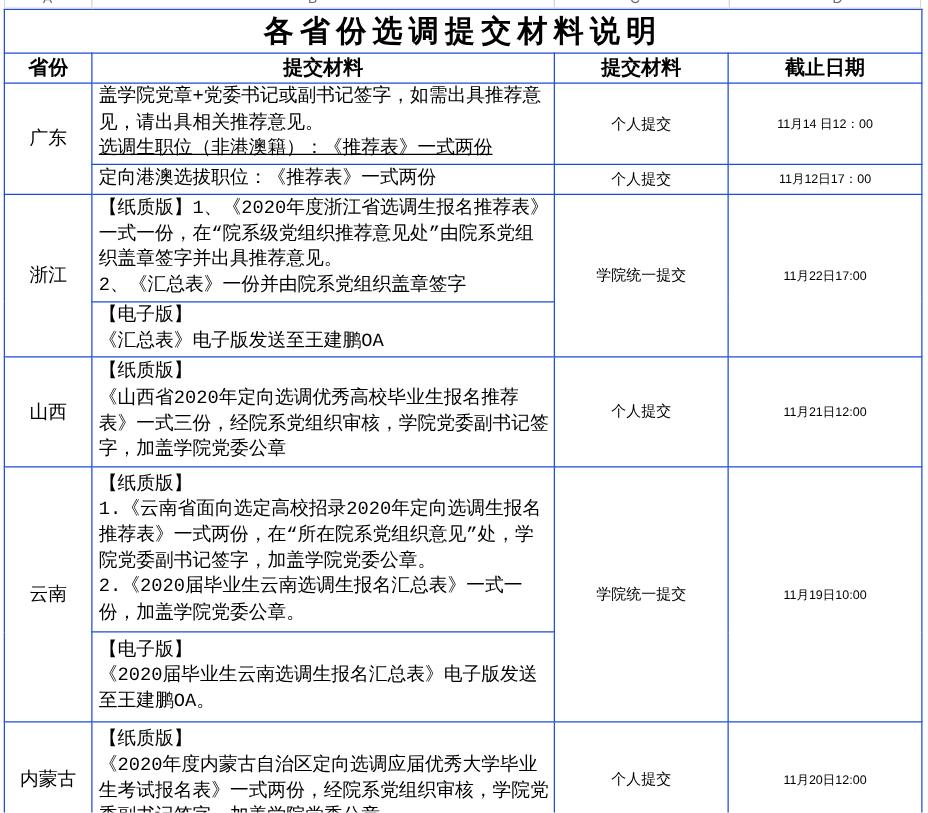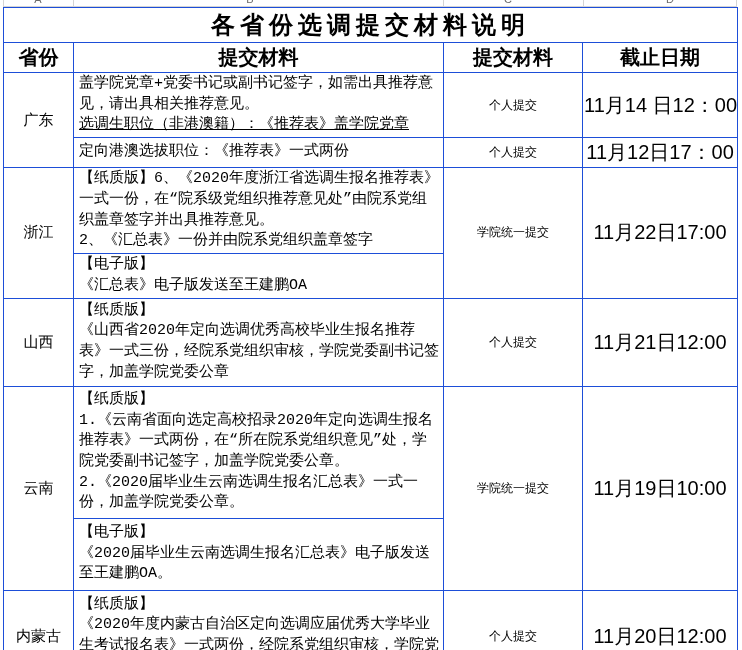--- a/index.html
+++ b/index.html
@@ -24,28 +24,28 @@
   table.sheet {
     border-collapse:collapse; table-layout:fixed;
     width:734px; margin-left:3px;
   }
   table.sheet td { border:1px solid #1d4ed8; overflow:hidden; vertical-align:middle; }
 
   td.title-cell {
     height:28px; text-align:center; font-weight:bold;
     font-size:24px; letter-spacing:5px; white-space:nowrap;
   }
-  tr.hdr td { height:21px; text-align:center; font-weight:bold; font-size:20px; }
+  tr.hdr td { height:21px; text-align:center; font-weight:bold; font-size:16px; }
 
   td.province { text-align:center; font-size:15px; }
   td.materials { font-size:15px; line-height:20.7px; padding:1px 4px 1px 5px; }
   td.materials p { margin:0;font-family:Liberation Mono, monospace; }
   td.materials p.u { text-decoration:underline; }
   td.method   { text-align:center; font-size:12px; }
-  td.deadline { text-align:center; font-size:20px; white-space:nowrap; }
+  td.deadline { text-align:center; font-size:10px; white-space:nowrap; }
 </style>
 </head>
 <body>
 
 <div class="colstrip">
   <span class="letter" style="left:35px">A</span>
   <span class="letter" style="left:247px">B</span>
   <span class="letter" style="left:505px">C</span>
   <span class="letter" style="left:667px">D</span>
   <span class="vline" style="left:0"></span>
@@ -74,38 +74,38 @@
     <td>省份</td>
     <td>提交材料</td>
     <td>提交材料</td>
     <td>截止日期</td>
   </tr>
 
   <tr>
     <td class="province" rowspan="2">广东</td>
     <td class="materials" style="height:61px">
       <p>盖学院党章+党委书记或副书记签字，如需出具推荐意见，请出具相关推荐意见。</p>
-      <p class="u">选调生职位（非港澳籍）：《推荐表》盖学院党章</p>
+      <p class="u">选调生职位（非港澳籍）：《推荐表》一式两份</p>
     </td>
     <td class="method">个人提交</td>
     <td class="deadline">11月14 日12：00</td>
   </tr>
 
   <tr>
     <td class="materials" style="height:20px">
       <p>定向港澳选拔职位：《推荐表》一式两份</p>
     </td>
     <td class="method">个人提交</td>
     <td class="deadline">11月12日17：00</td>
   </tr>
 
   <tr>
     <td class="province" rowspan="2">浙江</td>
     <td class="materials" style="height:83px">
-      <p>【纸质版】6、《2020年度浙江省选调生报名推荐表》一式一份，在“院系级党组织推荐意见处”由院系党组织盖章签字并出具推荐意见。</p>
+      <p>【纸质版】1、《2020年度浙江省选调生报名推荐表》一式一份，在“院系级党组织推荐意见处”由院系党组织盖章签字并出具推荐意见。</p>
       <p>2、《汇总表》一份并由院系党组织盖章签字</p>
     </td>
     <td class="method" rowspan="2">学院统一提交</td>
     <td class="deadline" rowspan="2">11月22日17:00</td>
   </tr>
 
   <tr>
     <td class="materials" style="height:41px">
       <p>【电子版】</p>
       <p>《汇总表》电子版发送至王建鹏OA</p>

